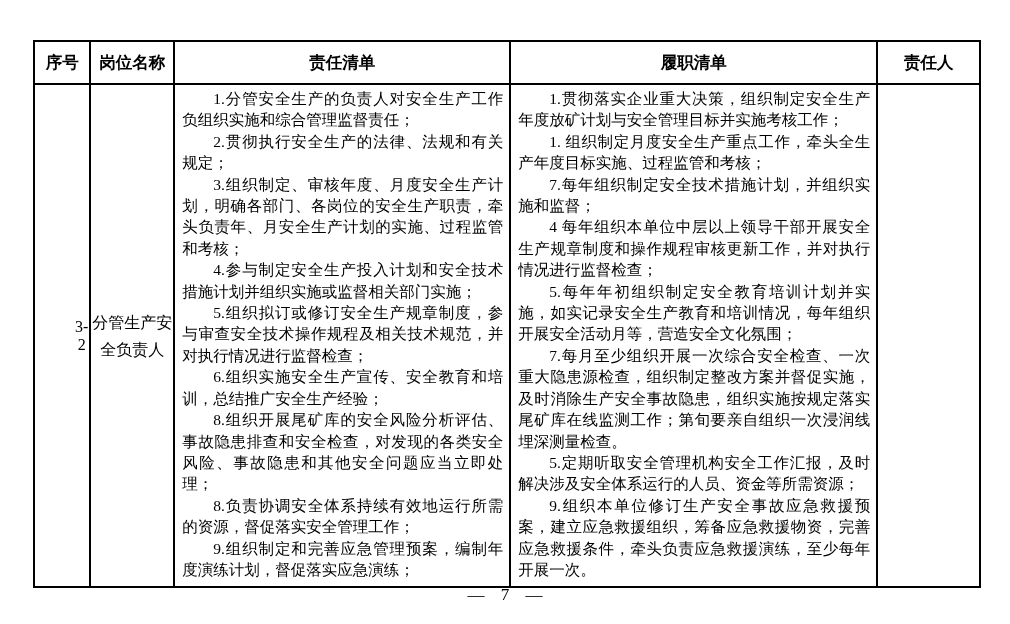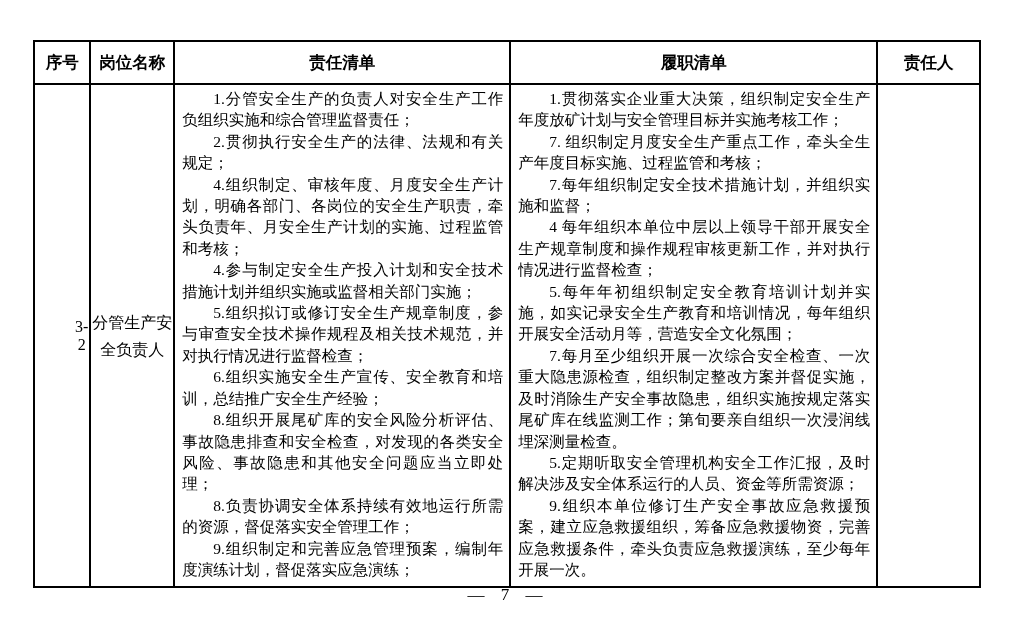--- a/index.html
+++ b/index.html
@@ -98,31 +98,31 @@
         <th>责任人</th>
       </tr>
     </thead>
     <tbody>
       <tr>
         <td class="cell-center">3-2</td>
         <td class="cell-center cell-position">分管生产安全负责人</td>
         <td class="cell-text">
             <p>1.分管安全生产的负责人对安全生产工作负组织实施和综合管理监督责任；</p>
             <p>2.贯彻执行安全生产的法律、法规和有关规定；</p>
-            <p>4.组织制定、审核年度、月度安全生产计划，明确各部门、各岗位的安全生产职责，牵头负责年、月安全生产计划的实施、过程监管和考核；</p>
+            <p>3.组织制定、审核年度、月度安全生产计划，明确各部门、各岗位的安全生产职责，牵头负责年、月安全生产计划的实施、过程监管和考核；</p>
             <p>4.参与制定安全生产投入计划和安全技术措施计划并组织实施或监督相关部门实施；</p>
             <p>5.组织拟订或修订安全生产规章制度，参与审查安全技术操作规程及相关技术规范，并对执行情况进行监督检查；</p>
             <p>6.组织实施安全生产宣传、安全教育和培训，总结推广安全生产经验；</p>
             <p>8.组织开展尾矿库的安全风险分析评估、事故隐患排查和安全检查，对发现的各类安全风险、事故隐患和其他安全问题应当立即处理；</p>
             <p>8.负责协调安全体系持续有效地运行所需的资源，督促落实安全管理工作；</p>
             <p>9.组织制定和完善应急管理预案，编制年度演练计划，督促落实应急演练；</p>
           </td>
         <td class="cell-text">
             <p>1.贯彻落实企业重大决策，组织制定安全生产年度放矿计划与安全管理目标并实施考核工作；</p>
-            <p>7. 组织制定月度安全生产重点工作，牵头全生产年度目标实施、过程监管和考核；</p>
+            <p>1. 组织制定月度安全生产重点工作，牵头全生产年度目标实施、过程监管和考核；</p>
             <p>7.每年组织制定安全技术措施计划，并组织实施和监督；</p>
             <p>4 每年组织本单位中层以上领导干部开展安全生产规章制度和操作规程审核更新工作，并对执行情况进行监督检查；</p>
             <p>5.每年年初组织制定安全教育培训计划并实施，如实记录安全生产教育和培训情况，每年组织开展安全活动月等，营造安全文化氛围；</p>
             <p>7.每月至少组织开展一次综合安全检查、一次重大隐患源检查，组织制定整改方案并督促实施，及时消除生产安全事故隐患，组织实施按规定落实尾矿库在线监测工作；第旬要亲自组织一次浸润线埋深测量检查。</p>
             <p>5.定期听取安全管理机构安全工作汇报，及时解决涉及安全体系运行的人员、资金等所需资源；</p>
             <p>9.组织本单位修订生产安全事故应急救援预案，建立应急救援组织，筹备应急救援物资，完善应急救援条件，牵头负责应急救援演练，至少每年开展一次。</p>
           </td>
         <td class="cell-center"></td>
       </tr>
     </tbody>

